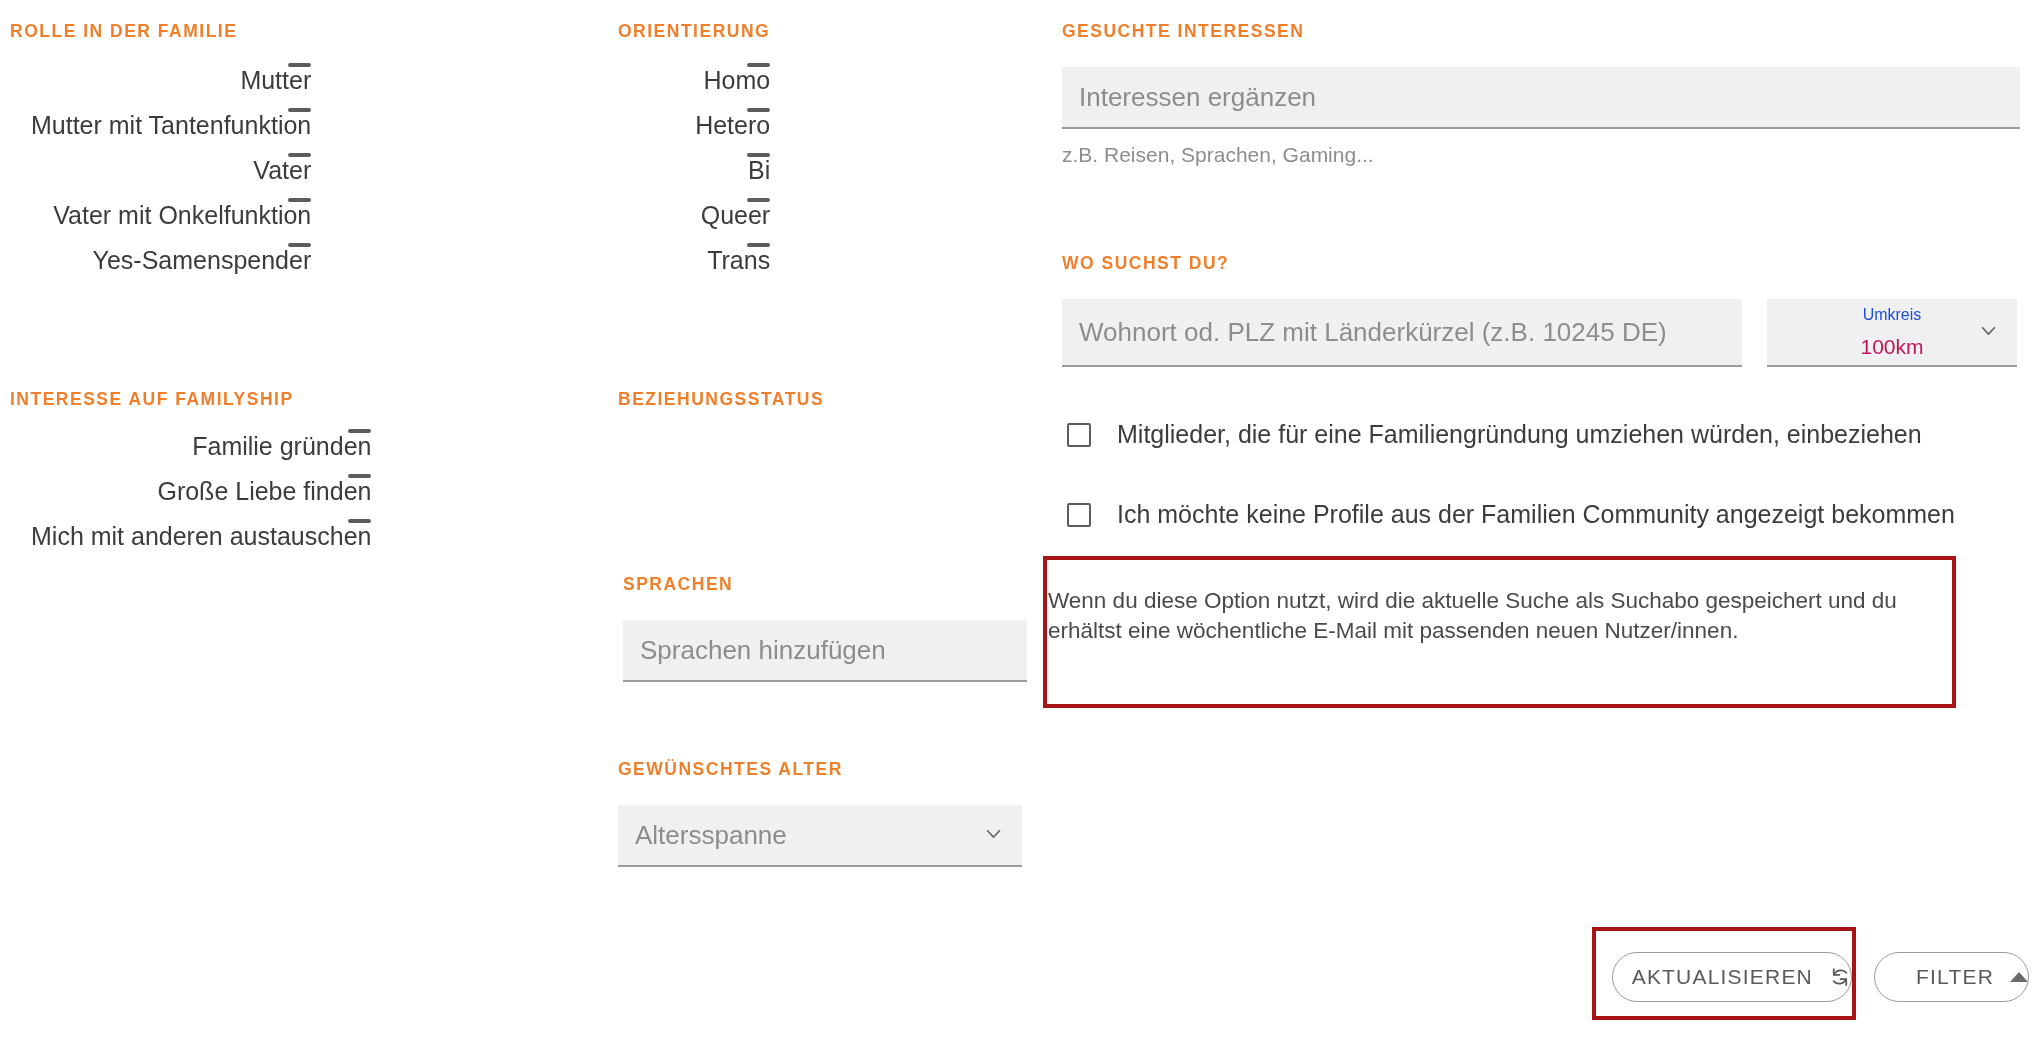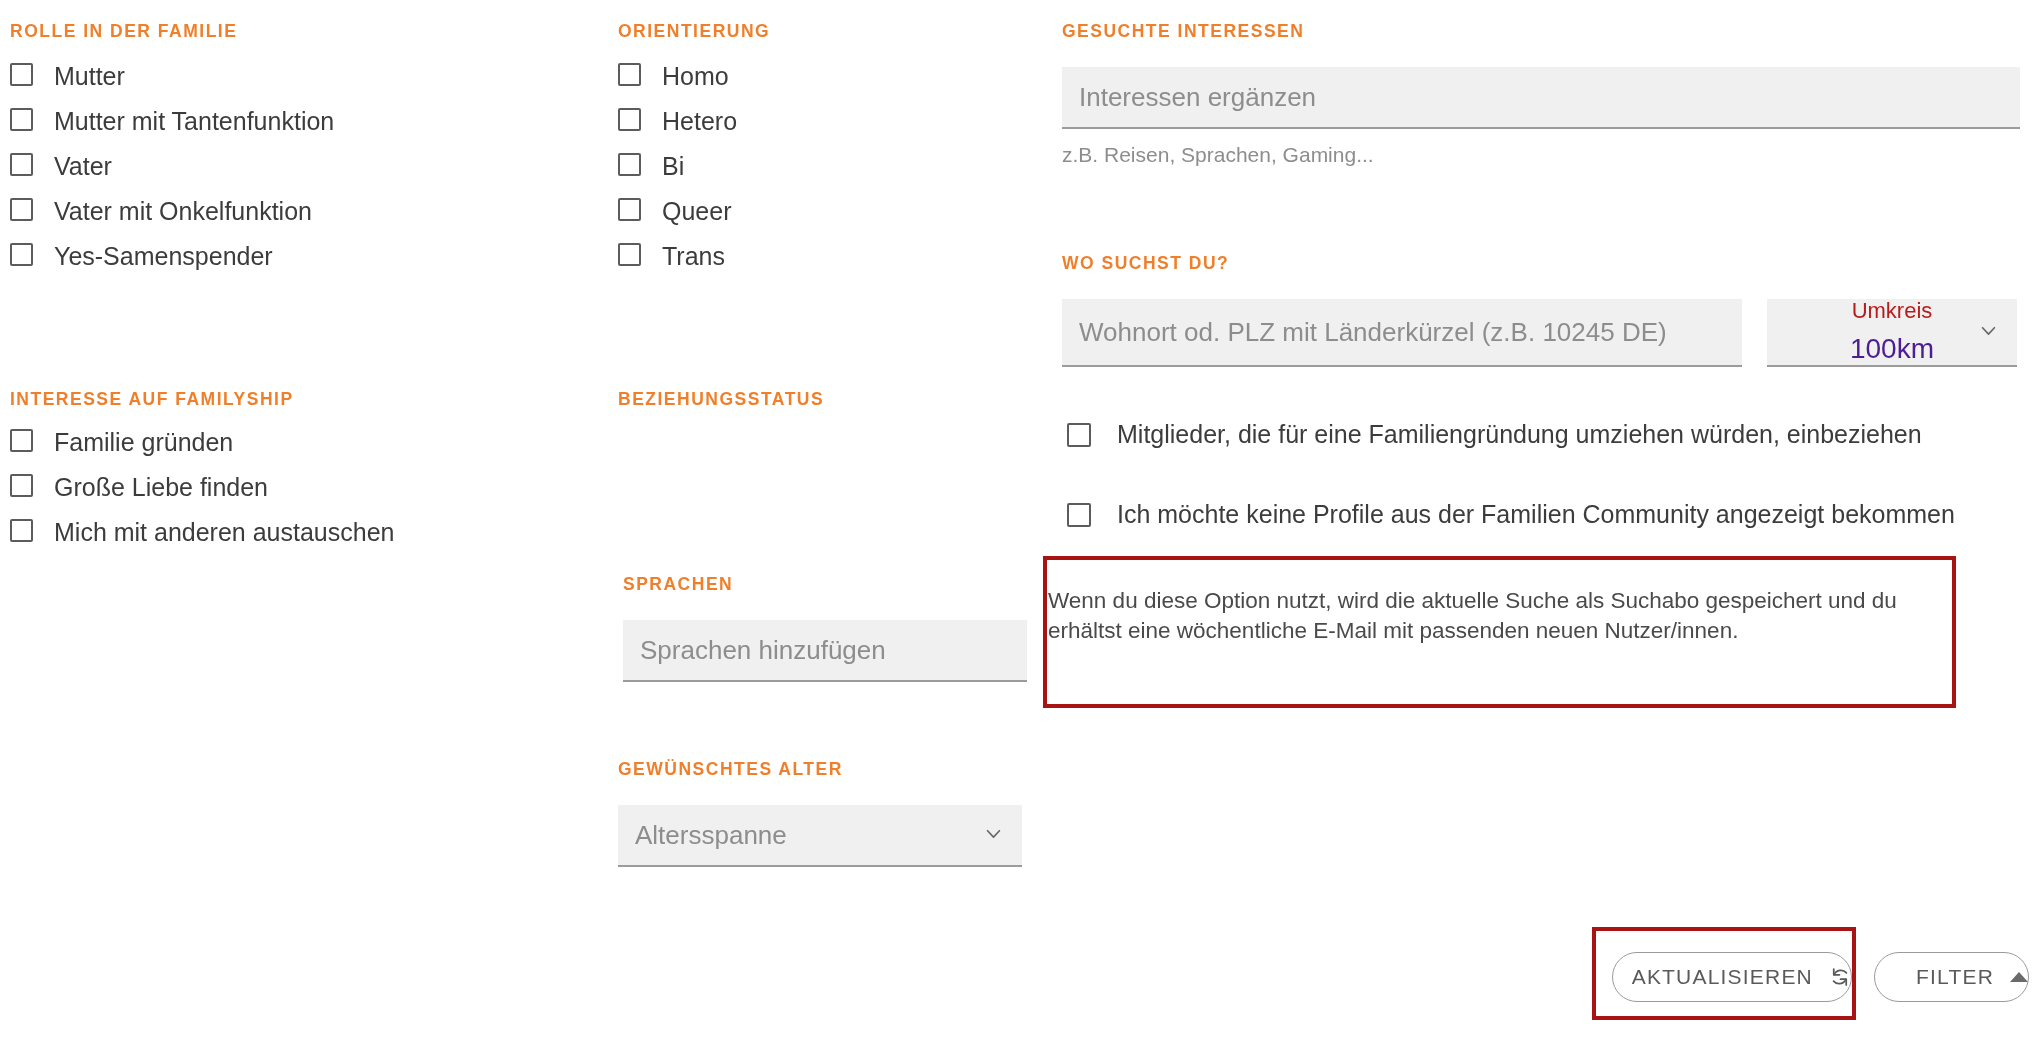--- a/index.html
+++ b/index.html
@@ -42,23 +42,24 @@
     letter-spacing: 1.5px;
     text-transform: uppercase;
     margin: 0;
     line-height: 1;
     white-space: nowrap;
   }
 
   
   .cb-row {
     display: flex;
-    align-items: flex-start;
+    align-items: flex-end;
     height: 30px;
     margin-top: 0;
+    flex-direction: column;
   }
   .cb-box {
     width: 23px;
     height: 23px;
     min-width: 23px;
     border: 2px solid #5c5c5c;
     border-radius: 2px;
     background: #ffffff;
     box-sizing: border-box;
     display: inline-block;
@@ -104,28 +105,28 @@
     transform: translateY(-55%);
     width: 17px;
     height: 17px;
     pointer-events: none;
   }
   .chev svg { display:block; width:100%; height:100%; }
 
   
   .select-stack { display: flex; flex-direction: column; justify-content: center; }
   .select-stack .sl-label {
-    font-size: 22px;
-    color: #b91c1c;
+    font-size: 16px;
+    color: #1d4ed8;
     line-height: 1;
     margin-bottom: 13px;
   }
   .select-stack .sl-value {
-    font-size: 28px;
-    color: #4c1d95;
+    font-size: 21px;
+    color: #be185d;
     line-height: 1;
   }
 
   
   .wide-row { display: flex; align-items: center; }
   .wide-row .cb-box { width: 24px; height: 24px; min-width: 24px; }
   .wide-row .cb-label { margin-left: 26px; font-size: 25px; }
 
   
   .highlight {

